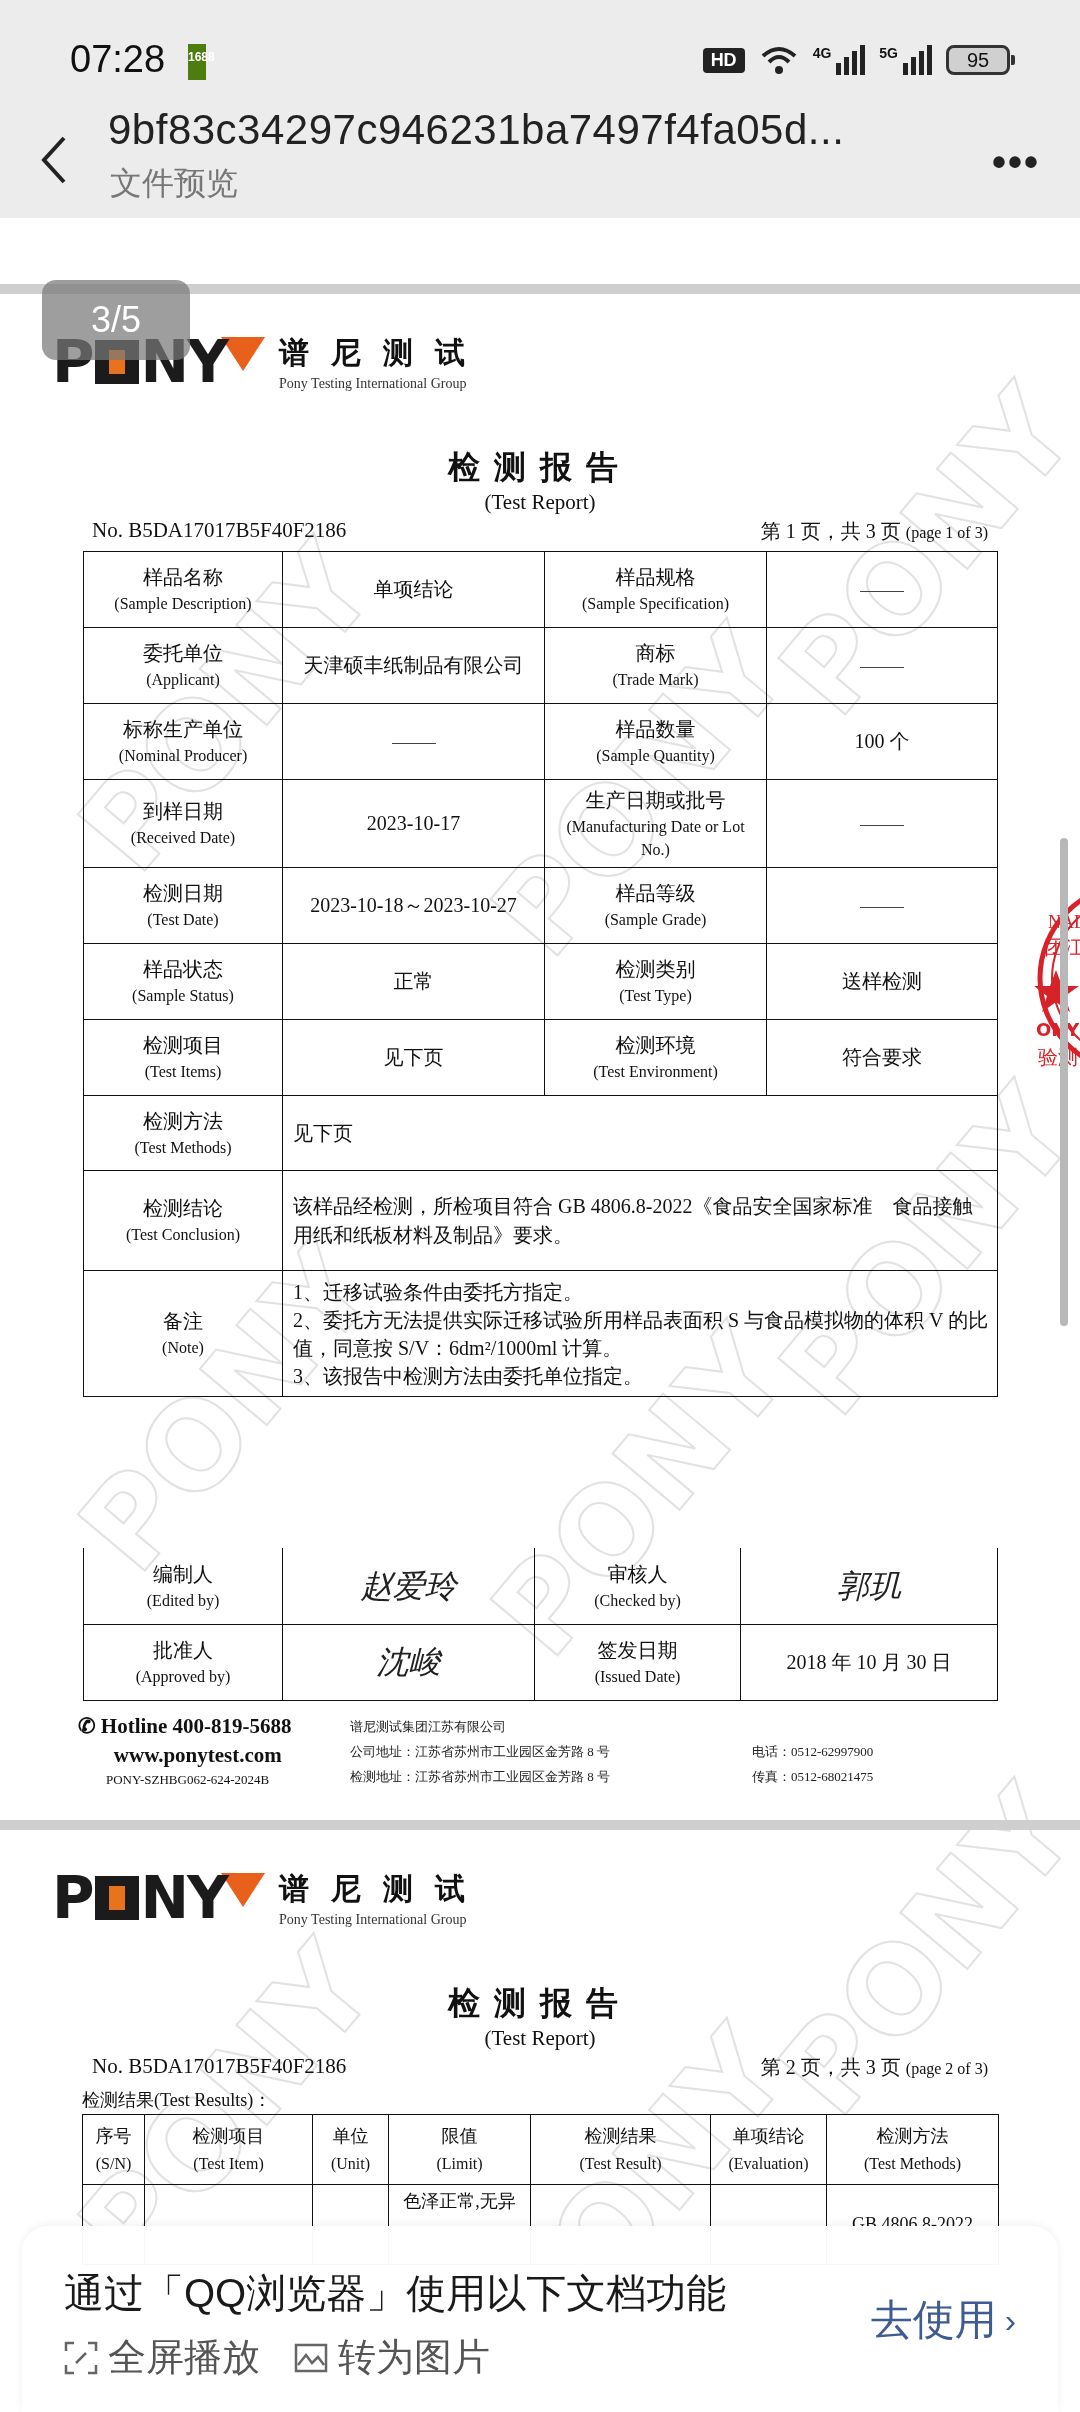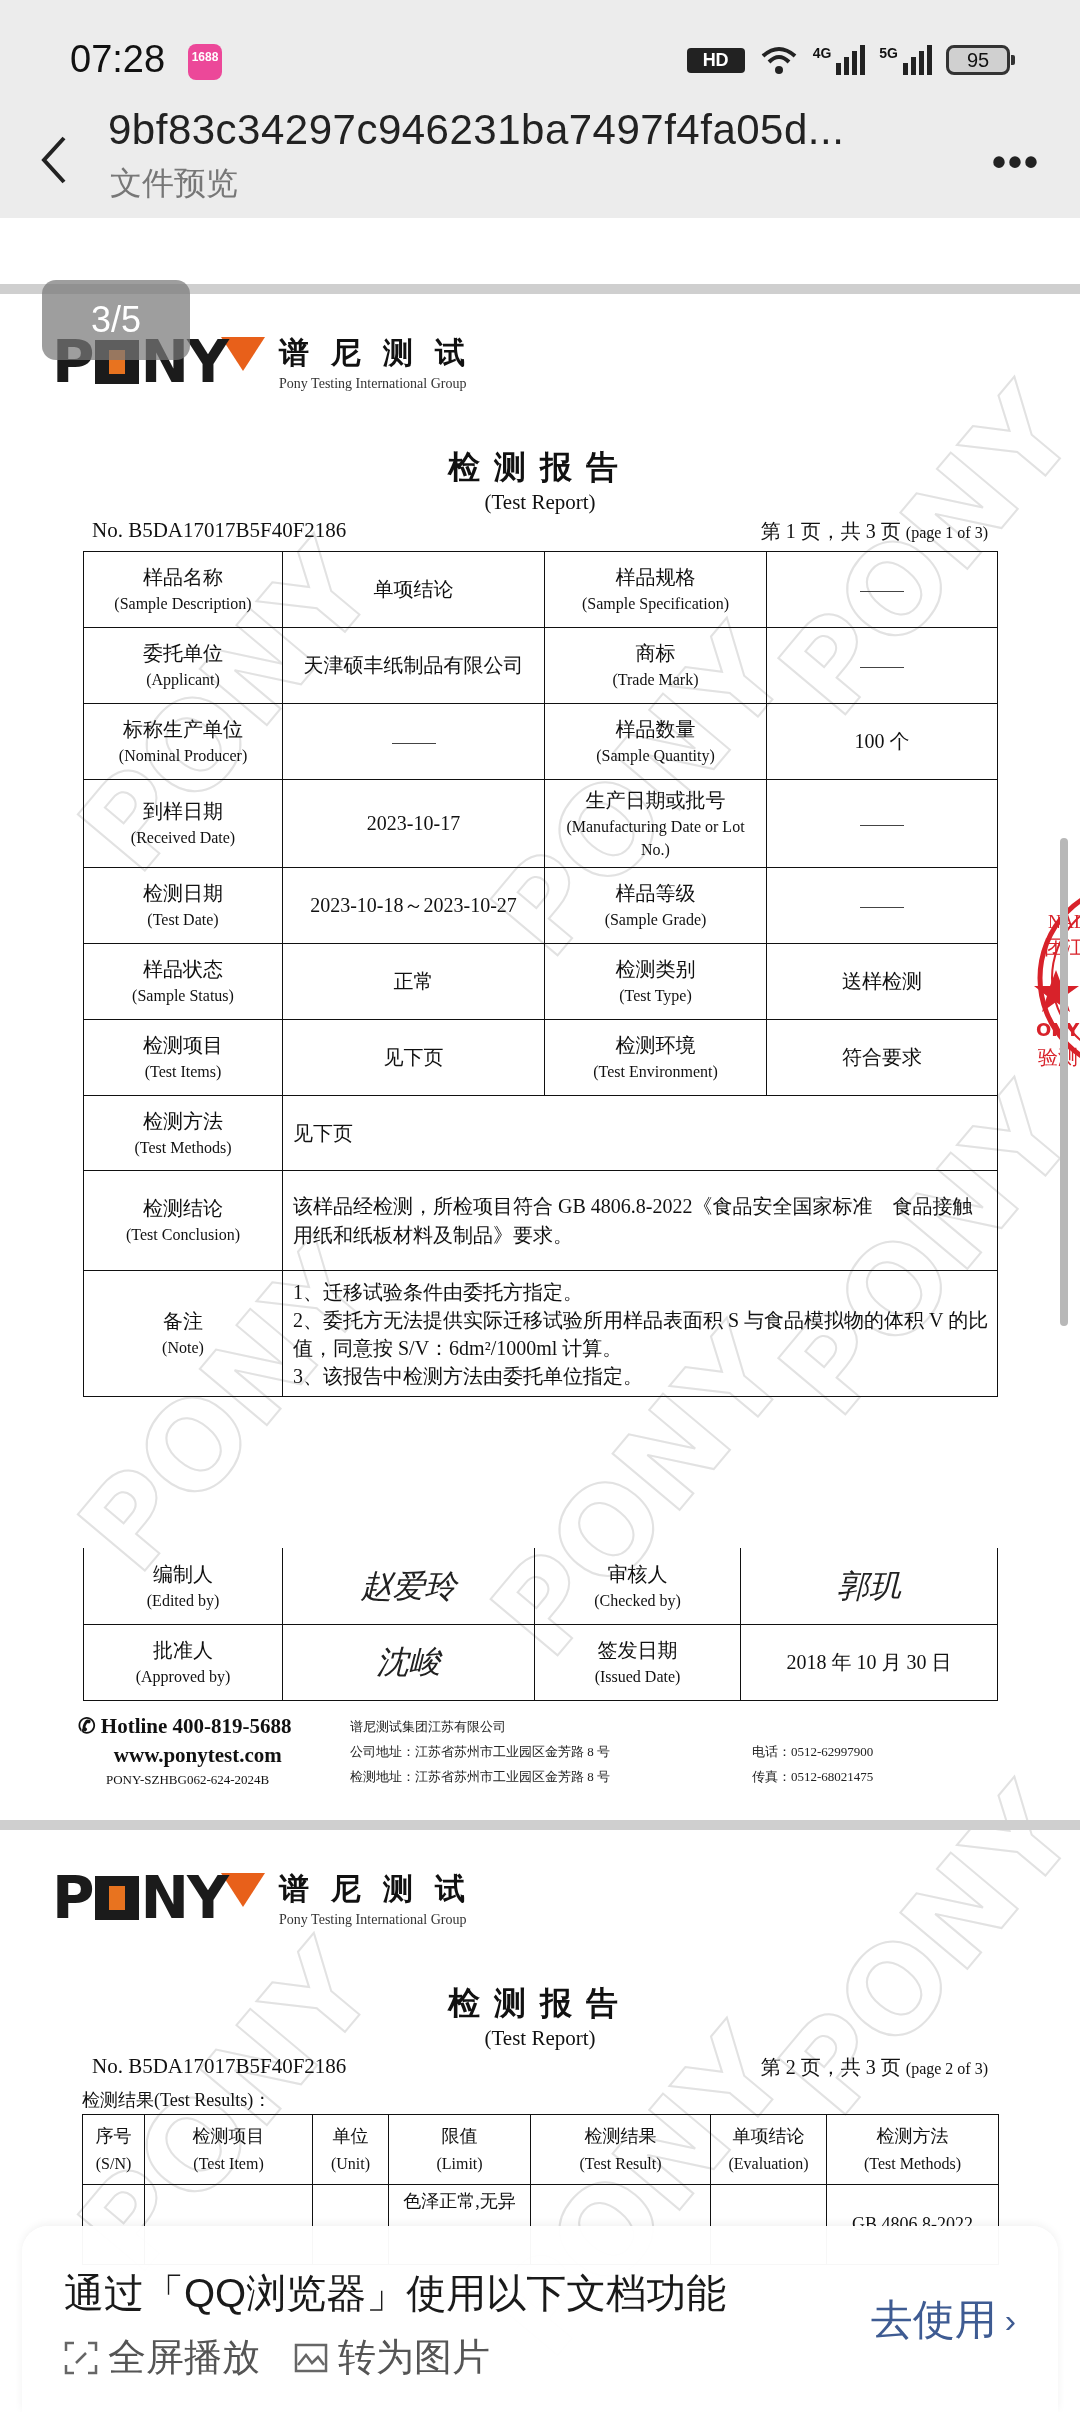--- a/index.html
+++ b/index.html
@@ -2,23 +2,23 @@
 <html><head>
 <meta charset="utf-8">
 <style>
   * { box-sizing: border-box; margin: 0; padding: 0; }
   html, body { width: 1080px; height: 2412px; overflow: hidden; background: #ececec; }
   body { position: relative; font-family: "Liberation Sans", "DejaVu Sans", sans-serif; color: #111; }
 
   
   .statusbar { position: absolute; left: 0; top: 0; width: 1080px; height: 120px; background: #ececec; }
   .sb-time { position: absolute; left: 70px; top: 38px; font-size: 38px; color: #111; }
-  .sb-app { position: absolute; left: 188px; top: 44px; width: 34px; height: 36px; background: #ec4899; border-radius: 8px; color: #fff; font-size: 12px; text-align: center; line-height: 26px; font-weight: bold; }
+  .sb-app { position: absolute; left: 188px; top: 44px; width: 18px; height: 36px; background: #4d7c0f; border-radius: 0; color: #fff; font-size: 12px; text-align: center; line-height: 26px; font-weight: bold; }
   .sb-right { position: absolute; right: 70px; top: 44px; display: flex; align-items: center; gap: 14px; }
-  .sb-hd { background: #222; color: #fff; font-size: 18px; font-weight: bold; padding: 2px 16px; border-radius: 4px; }
+  .sb-hd { background: #222; color: #fff; font-size: 18px; font-weight: bold; padding: 2px 8px; border-radius: 4px; }
   .sb-sig { display: flex; align-items: flex-end; gap: 3px; height: 30px; }
   .sb-sig span { display: block; width: 5px; background: #222; }
   .sb-net { font-size: 14px; font-weight: bold; margin-right: 2px; align-self: flex-start; }
   .sb-batt { width: 64px; height: 30px; border: 3px solid #333; border-radius: 8px; background: #d0d0d0; font-size: 20px; text-align: center; line-height: 24px; position: relative; }
   .sb-batt:after { content: ""; position: absolute; right: -8px; top: 7px; width: 4px; height: 10px; background: #333; border-radius: 0 2px 2px 0; }
 
   
   .header { position: absolute; left: 0; top: 100px; width: 1080px; height: 118px; background: #ececec; }
   .back { position: absolute; left: 30px; top: 30px; width: 50px; height: 60px; }
   .title { position: absolute; left: 108px; top: 6px; font-size: 42px; color: #222; letter-spacing: 0.5px; white-space: nowrap; }

